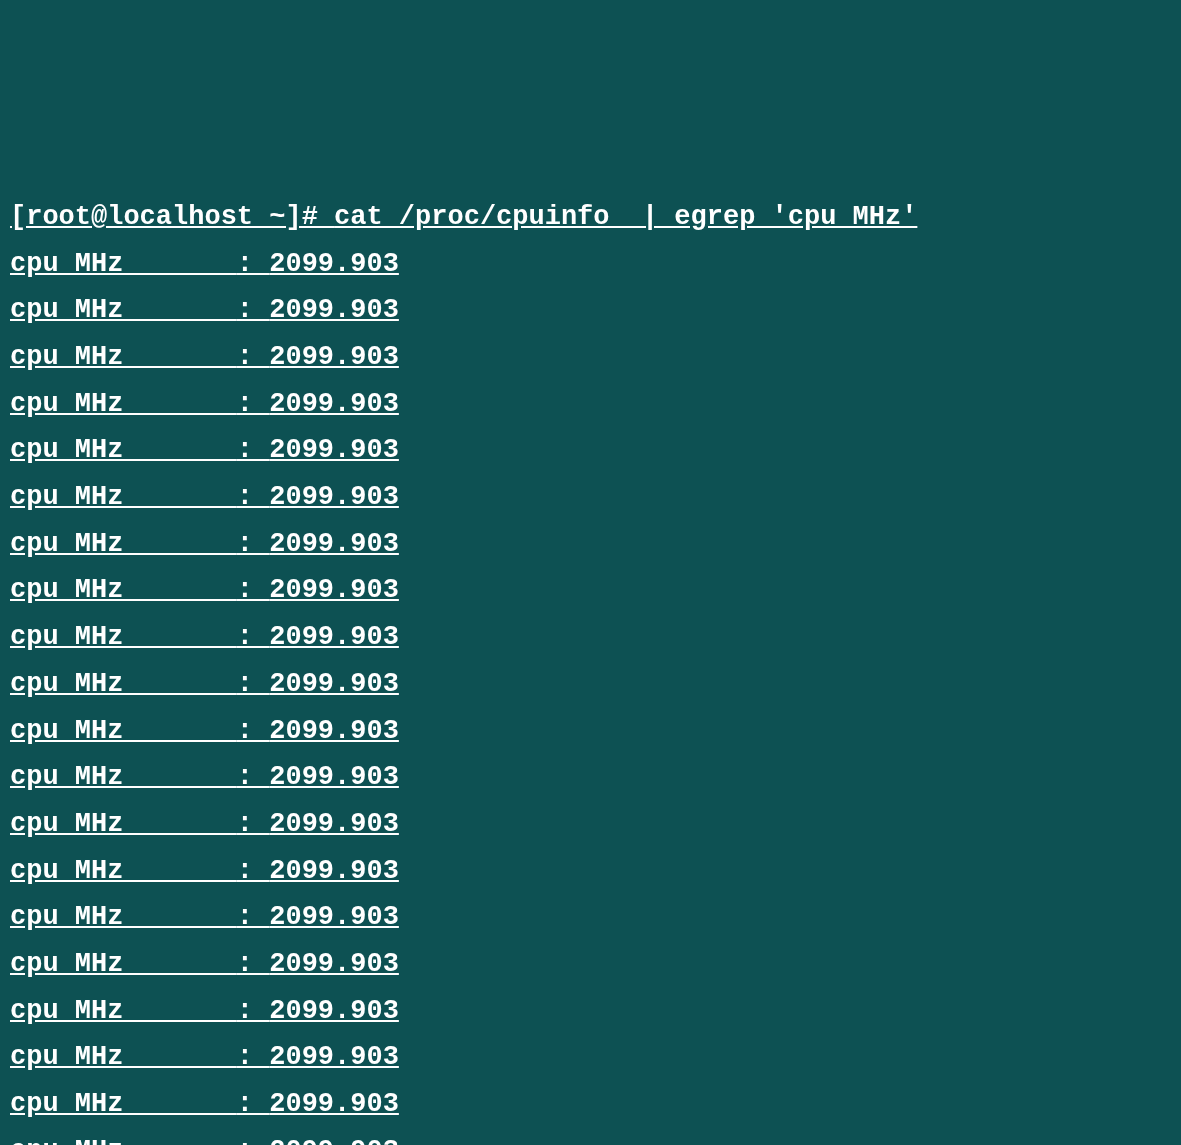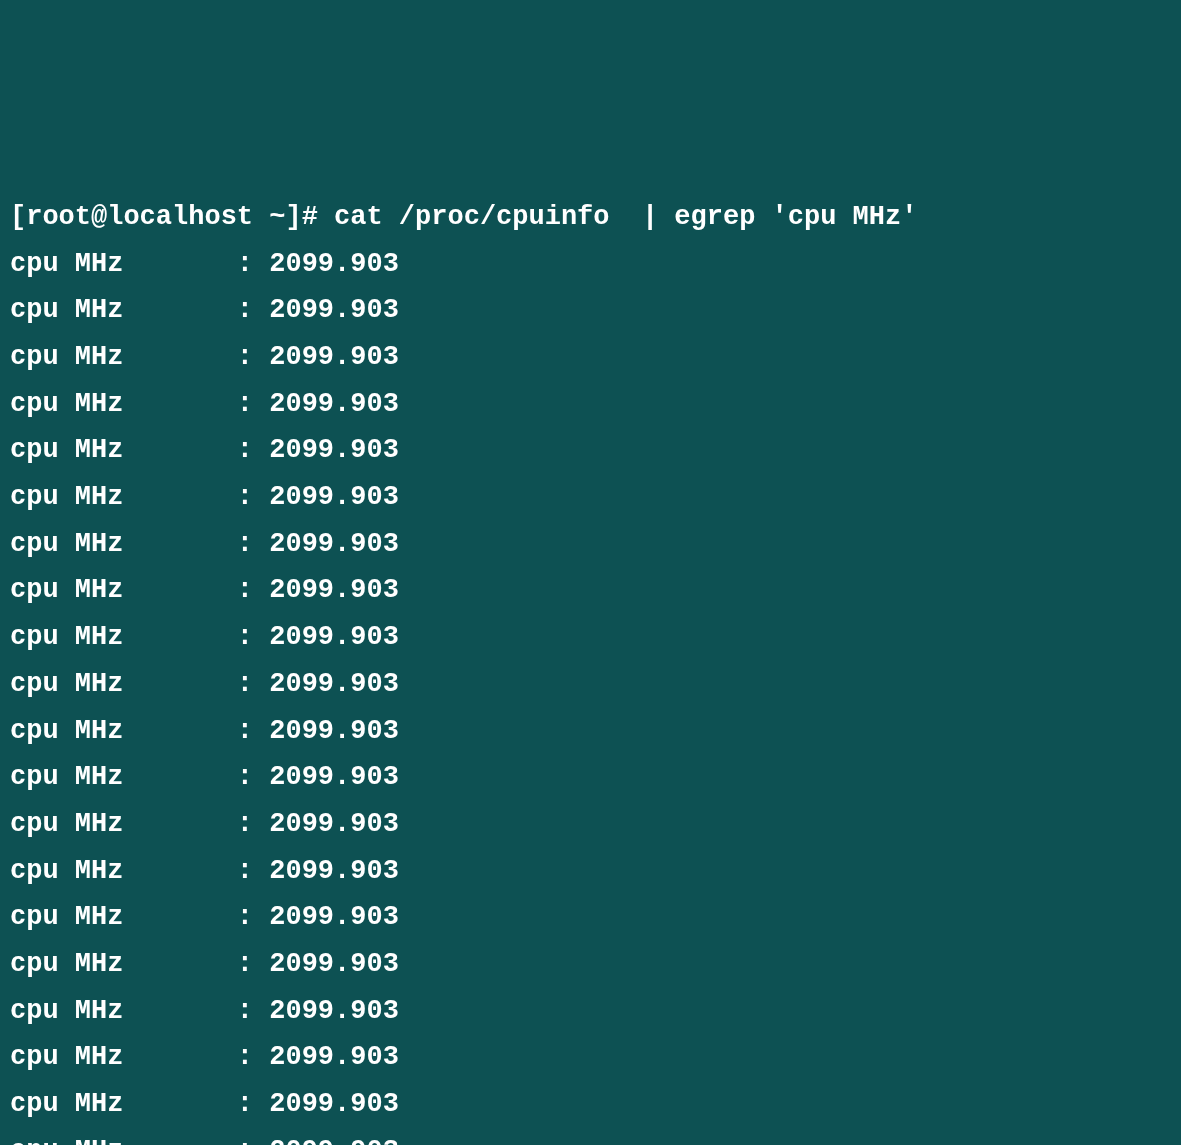--- a/index.html
+++ b/index.html
@@ -15,20 +15,21 @@
       font-weight: bold;
       padding: 7px 10px;
       width: 1181px;
       height: 1145px;
       overflow: hidden;
       line-height: 1.73;
       white-space: pre;
     }
     .terminal-line {
       display: block;
+      text-decoration: underline;
     }
   </style>
 </head>
 <body>
 
 
 
 <div id="terminal"><span class="terminal-line"><span>[root@localhost ~]# </span><span>cat /proc/cpuinfo  | egrep 'cpu MHz'</span></span><span class="terminal-line"><span>cpu MHz       </span><span>: </span><span>2099.903</span></span><span class="terminal-line"><span>cpu MHz       </span><span>: </span><span>2099.903</span></span><span class="terminal-line"><span>cpu MHz       </span><span>: </span><span>2099.903</span></span><span class="terminal-line"><span>cpu MHz       </span><span>: </span><span>2099.903</span></span><span class="terminal-line"><span>cpu MHz       </span><span>: </span><span>2099.903</span></span><span class="terminal-line"><span>cpu MHz       </span><span>: </span><span>2099.903</span></span><span class="terminal-line"><span>cpu MHz       </span><span>: </span><span>2099.903</span></span><span class="terminal-line"><span>cpu MHz       </span><span>: </span><span>2099.903</span></span><span class="terminal-line"><span>cpu MHz       </span><span>: </span><span>2099.903</span></span><span class="terminal-line"><span>cpu MHz       </span><span>: </span><span>2099.903</span></span><span class="terminal-line"><span>cpu MHz       </span><span>: </span><span>2099.903</span></span><span class="terminal-line"><span>cpu MHz       </span><span>: </span><span>2099.903</span></span><span class="terminal-line"><span>cpu MHz       </span><span>: </span><span>2099.903</span></span><span class="terminal-line"><span>cpu MHz       </span><span>: </span><span>2099.903</span></span><span class="terminal-line"><span>cpu MHz       </span><span>: </span><span>2099.903</span></span><span class="terminal-line"><span>cpu MHz       </span><span>: </span><span>2099.903</span></span><span class="terminal-line"><span>cpu MHz       </span><span>: </span><span>2099.903</span></span><span class="terminal-line"><span>cpu MHz       </span><span>: </span><span>2099.903</span></span><span class="terminal-line"><span>cpu MHz       </span><span>: </span><span>2099.903</span></span><span class="terminal-line"><span>cpu MHz       </span><span>: </span><span>2099.903</span></span></div>
 
 

